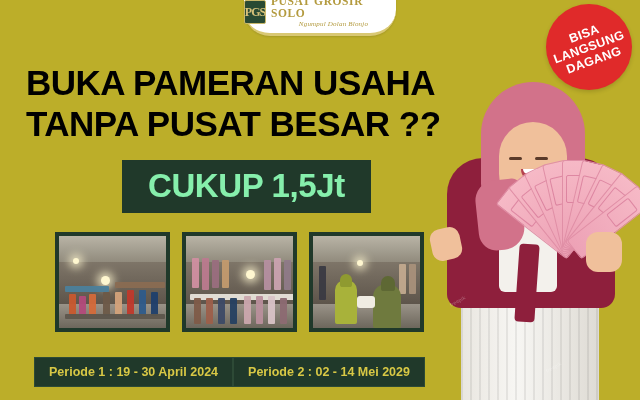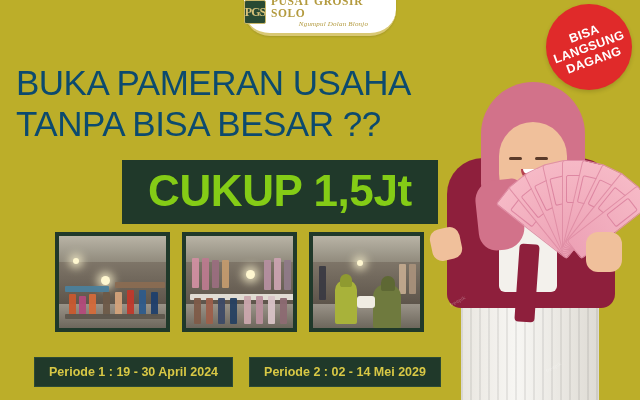--- a/index.html
+++ b/index.html
@@ -52,32 +52,32 @@
   }
   .badge-text{
     transform:rotate(-20deg);
     text-align:center;color:#fff;font-weight:bold;
     font-size:12.5px;line-height:1.12;letter-spacing:.3px;
   }
   .badge-text div{white-space:nowrap;}
 
   
   .headline{
-    position:absolute;left:16px;top:62px;width:480px;
-    color:#0c4a6e;font-weight:normal;
+    position:absolute;left:26px;top:62px;width:480px;
+    color:#000000;font-weight:bold;
     font-size:35px;line-height:1.18;letter-spacing:-.5px;
   }
   .headline div{white-space:nowrap;}
 
   
   .pricebox{
     position:absolute;left:122px;top:160px;
-    background:#20392a;color:#84cc16;
+    background:#20392a;color:#86efac;
     padding:9px 26px 11px 26px;
-    font-size:44px;font-weight:bold;letter-spacing:-.4px;line-height:1;
+    font-size:33px;font-weight:bold;letter-spacing:-.4px;line-height:1;
     white-space:nowrap;
   }
 
   
   .photos{position:absolute;left:55px;top:232px;display:flex;gap:12px;}
   .photo{
     width:115px;height:100px;border:4px solid #20392a;box-sizing:border-box;
     overflow:hidden;position:relative;background:#6b6258;
   }
   .photo .scene{position:absolute;inset:0;}
@@ -126,21 +126,21 @@
   .bill{position:absolute;left:40px;bottom:0;width:22px;height:88px;
     background:linear-gradient(#f6b9c6,#eda2b6);
     border:1px solid #e08fa6;border-radius:3px;transform-origin:50% 100%;}
   .bill:after{content:"";position:absolute;left:3px;top:14px;right:3px;height:26px;
     border:1px solid rgba(200,90,130,.5);border-radius:2px;}
 
   .wm{position:absolute;color:rgba(255,255,255,.30);font-size:5px;
     transform:rotate(-28deg);letter-spacing:.3px;}
 
   
-  .periods{position:absolute;left:34px;bottom:13px;display:flex;gap:16px;}
+  .periods{position:absolute;left:34px;bottom:13px;display:flex;gap:0;}
   .period{
     background:#20392a;color:#d8c845;font-weight:bold;font-size:12.5px;
     padding:7px 14px;white-space:nowrap;border:1px solid #2d4a36;
   }
 </style>
 </head>
 <body>
 
 <div id="banner">
 
@@ -159,21 +159,21 @@
   <div class="badge">
     <div class="badge-text">
       <div>BISA</div>
       <div>LANGSUNG</div>
       <div>DAGANG</div>
     </div>
   </div>
 
   <div class="headline">
     <div>BUKA PAMERAN USAHA</div>
-    <div>TANPA BISA BESAR ??</div>
+    <div>TANPA PUSAT BESAR ??</div>
   </div>
 
   <div class="pricebox">CUKUP 1,5Jt</div>
 
   <div class="photos">
 
     <div class="photo">
       <div class="scene">
         <div class="ceil"></div>
           <div class="mid"></div>

